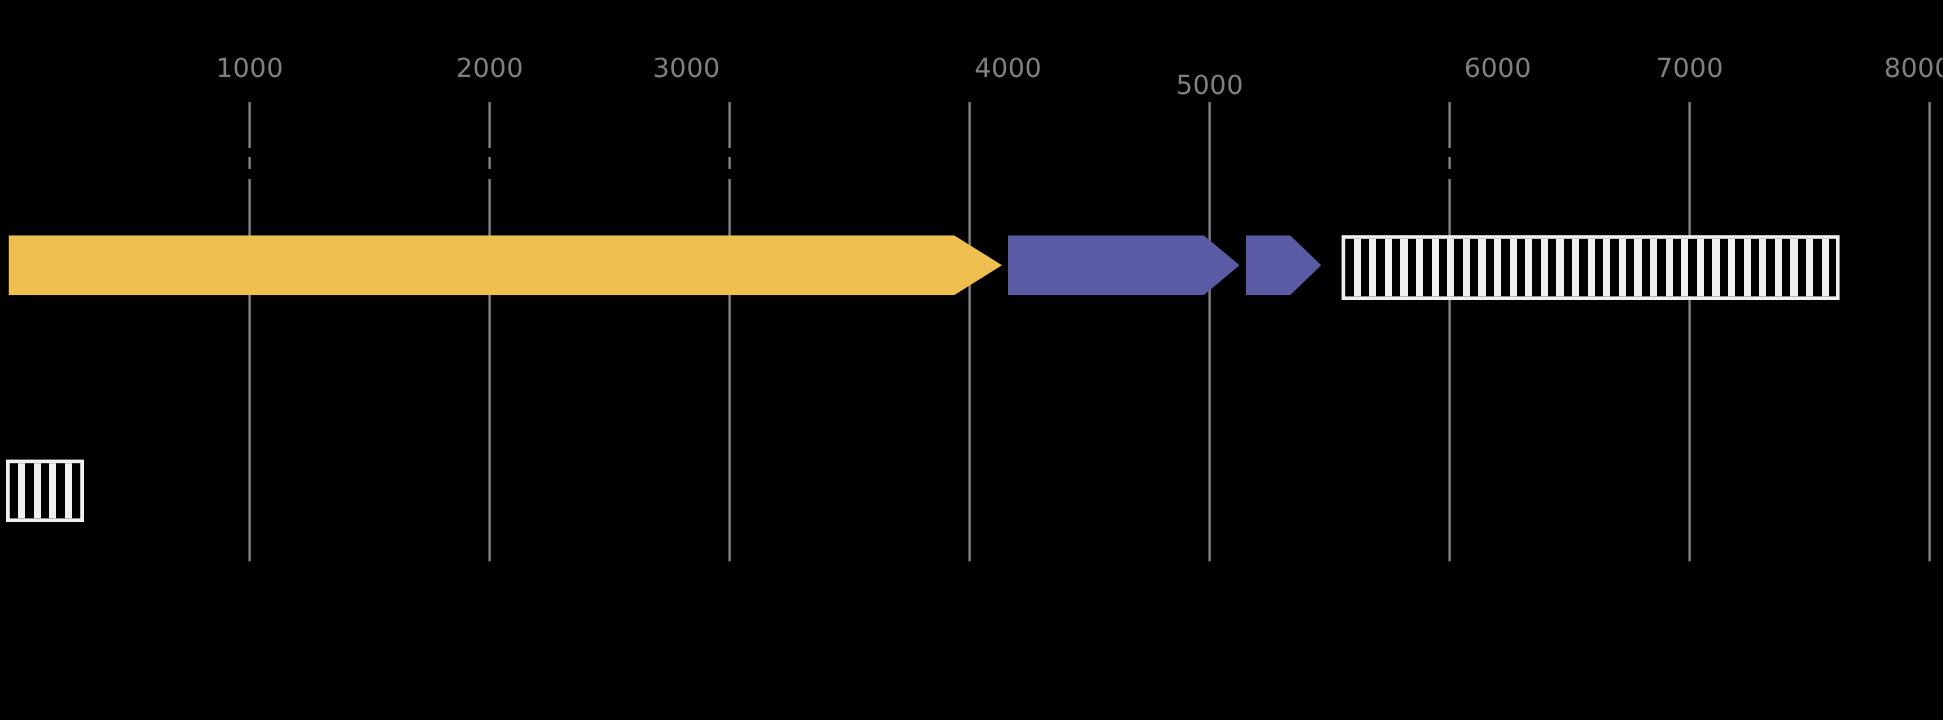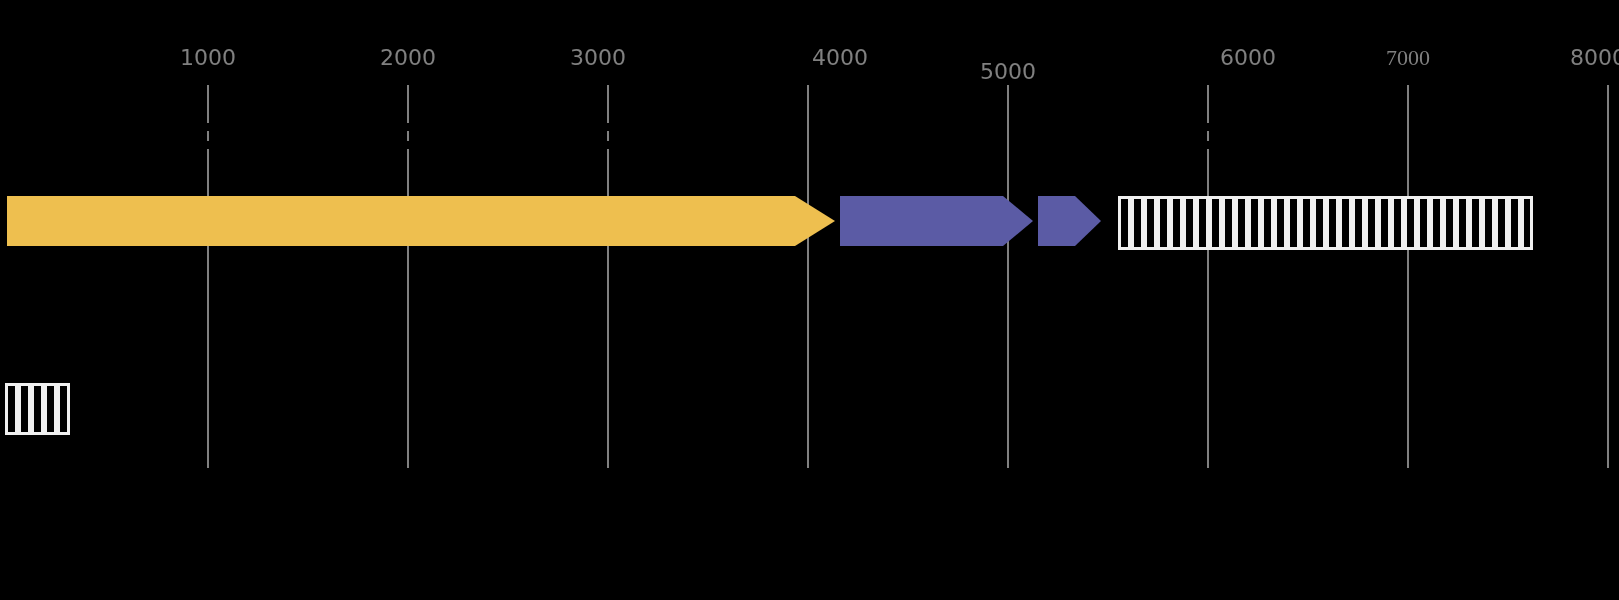--- a/index.html
+++ b/index.html
@@ -77,25 +77,25 @@
     );
   }
 </style>
 </head>
 <body>
 
 <div id="canvas">
 
   <div class="tick-label" style="left:208px; top:47px;">1000</div>
   <div class="tick-label" style="left:408px; top:47px;text-align:center;">2000</div>
-  <div class="tick-label" style="left:598px; top:47px;">3000</div>
+  <div class="tick-label" style="left:572px; top:47px;">3000</div>
   <div class="tick-label" style="left:840px; top:47px;">4000</div>
   <div class="tick-label" style="left:1008px; top:61px;">5000</div>
   <div class="tick-label" style="left:1208px; top:47px;margin-left:40px;">6000</div>
-  <div class="tick-label" style="left:1408px; top:47px;font-family:Liberation Serif, serif;">7000</div>
+  <div class="tick-label" style="left:1408px; top:47px;">7000</div>
   <div class="tick-label" style="left:1598px; top:47px;">8000</div>
 
   <div class="gridline dashed" style="left:207px; top:85px; height:487px;"></div>
   <div class="gridline dashed" style="left:407px; top:85px; height:487px;"></div>
   <div class="gridline dashed" style="left:607px; top:85px; height:487px;"></div>
   <div class="gridline" style="left:807px; top:85px; height:487px;"></div>
   <div class="gridline" style="left:1007px; top:85px; height:487px;"></div>
   <div class="gridline dashed" style="left:1207px; top:85px; height:487px;"></div>
   <div class="gridline" style="left:1407px; top:85px; height:487px;"></div>
   <div class="gridline" style="left:1607px; top:85px; height:487px;"></div>

